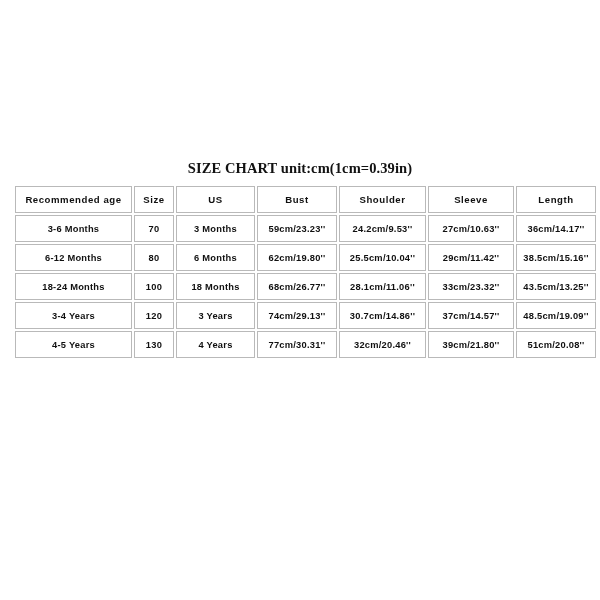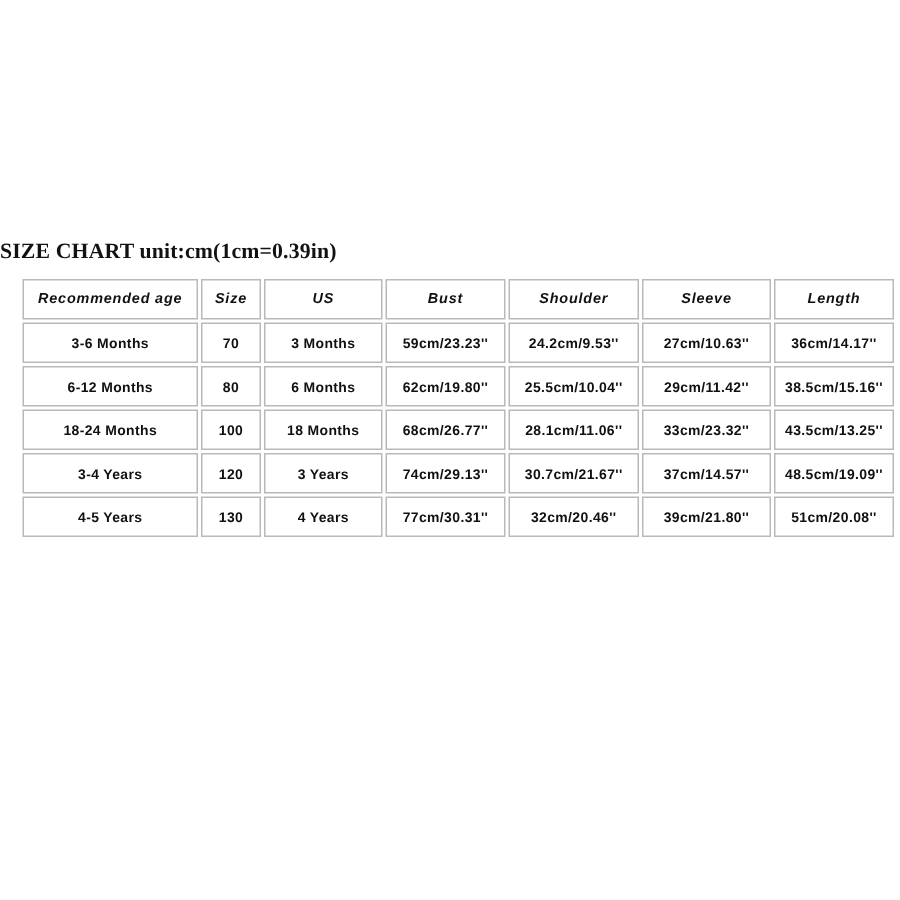--- a/index.html
+++ b/index.html
@@ -17,21 +17,21 @@
     position: relative;
     width: 600px;
     height: 600px;
     box-sizing: border-box;
   }
   .chart-title {
     position: absolute;
     top: 160px;
     left: 0;
     width: 600px;
-    text-align: left;
+    text-align: center;
     font-family: "Liberation Serif", serif;
     font-weight: bold;
     font-size: 14.5px;
     color: #121212;
     letter-spacing: 0.1px;
     white-space: nowrap;
   }
   .table-wrap {
     position: absolute;
     left: 13px;
@@ -56,21 +56,20 @@
     font-weight: bold;
     font-size: 9.3px;
     color: #101010;
     letter-spacing: 0.25px;
     white-space: nowrap;
     overflow: hidden;
   }
   table.size-chart th {
     font-size: 9.6px;
     letter-spacing: 0.55px;
-    font-style: italic;
   }
   col.c-age    { width: 117px; }
   col.c-size   { width: 40px; }
   col.c-us     { width: 79px; }
   col.c-bust   { width: 80px; }
   col.c-should { width: 87px; }
   col.c-sleeve { width: 86px; }
   col.c-length { width: 80px; }
 </style>
 </head>
@@ -128,21 +127,21 @@
           <td>68cm/26.77''</td>
           <td>28.1cm/11.06''</td>
           <td>33cm/23.32''</td>
           <td>43.5cm/13.25''</td>
         </tr>
         <tr>
           <td>3-4 Years</td>
           <td>120</td>
           <td>3 Years</td>
           <td>74cm/29.13''</td>
-          <td>30.7cm/21.67''</td>
+          <td>30.7cm/14.86''</td>
           <td>37cm/14.57''</td>
           <td>48.5cm/19.09''</td>
         </tr>
         <tr>
           <td>4-5 Years</td>
           <td>130</td>
           <td>4 Years</td>
           <td>77cm/30.31''</td>
           <td>32cm/20.46''</td>
           <td>39cm/21.80''</td>

